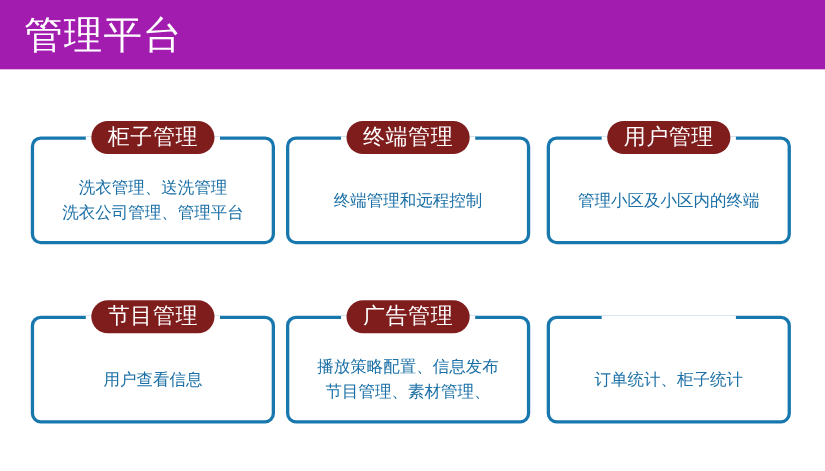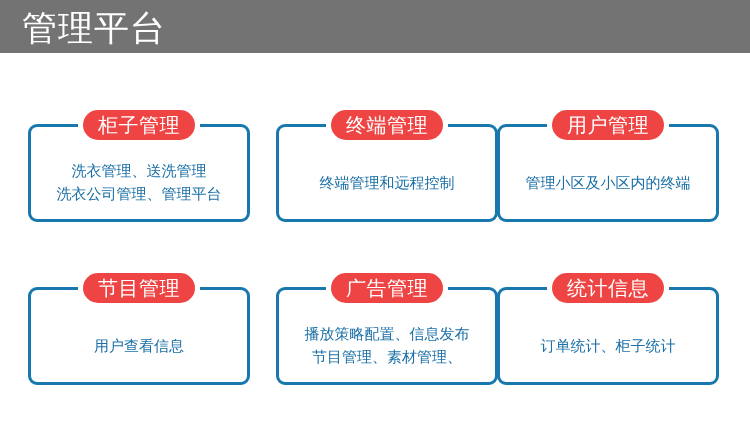--- a/index.html
+++ b/index.html
@@ -15,22 +15,23 @@
     overflow: hidden;
     position: relative;
   }
 
   
   .header-band {
     position: absolute;
     left: 0;
     top: 0;
     width: 750px;
-    height: 53px;
-    background: #737373;
+    height: 63px;
+    background: #a21caf;
+    font-family: Liberation Serif, serif;
   }
   .header-title {
     position: absolute;
     left: 22px;
     top: 50%;
     transform: translateY(-50%);
     color: #ffffff;
     font-size: 35px;
     line-height: 1;
     letter-spacing: 1px;
@@ -50,42 +51,42 @@
     position: absolute;
     box-sizing: border-box;
     width: 222px;
     height: 98px;
     border: 3px solid #1878ae;
     border-radius: 9px;
     background: transparent;
   }
   
   .col-1 { left: 28px; }
-  .col-2 { left: 276px; }
+  .col-2 { left: 260px; }
   .col-3 { left: 497px; }
   
   .row-1 { top: 61px; }
   .row-2 { top: 224px; }
 
   
   .card-notch {
     position: absolute;
     top: -3px;
     left: 50%;
     transform: translateX(-50%);
     height: 6px;
     background: #ffffff;
   }
 
   .card-badge {
     position: absolute;
     top: -17px;
     left: 50%;
     transform: translateX(-50%);
-    background: #ef4444;
+    background: #7f1d1d;
     color: #ffffff;
     font-size: 20px;
     line-height: 30px;
     height: 30px;
     padding: 0 15px;
     border-radius: 15px;
     white-space: nowrap;
     letter-spacing: 0.5px;
     font-family: Liberation Serif, serif;
   }
@@ -162,21 +163,20 @@
     <div class="card-body">
       <div>
         <span class="line">播放策略配置、信息发布</span>
         <span class="line">节目管理、素材管理、</span>
       </div>
     </div>
   </div>
 
   <div class="card col-3 row-2">
     <div class="card-notch" style="width: 122px;"></div>
-    <div class="card-badge">统计信息</div>
     <div class="card-body">
       <div>
         <span class="line">订单统计、柜子统计</span>
       </div>
     </div>
   </div>
 
 </div>
 
 </body></html>

